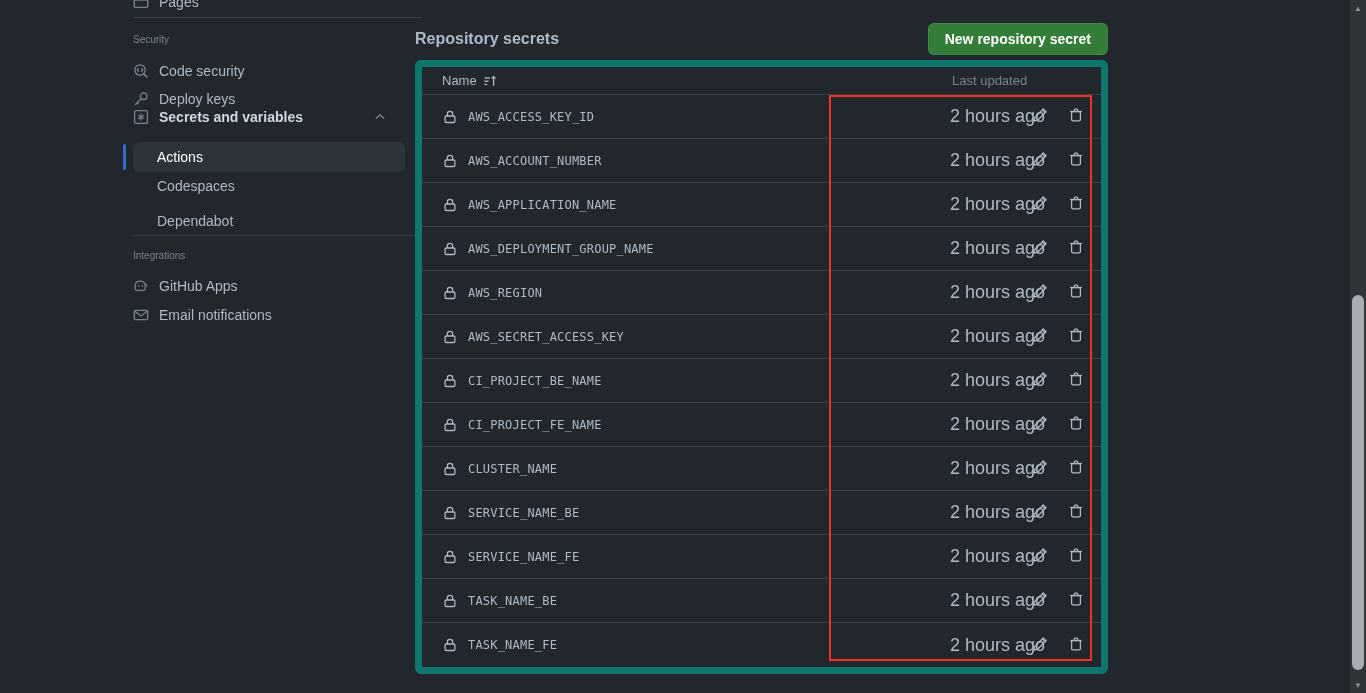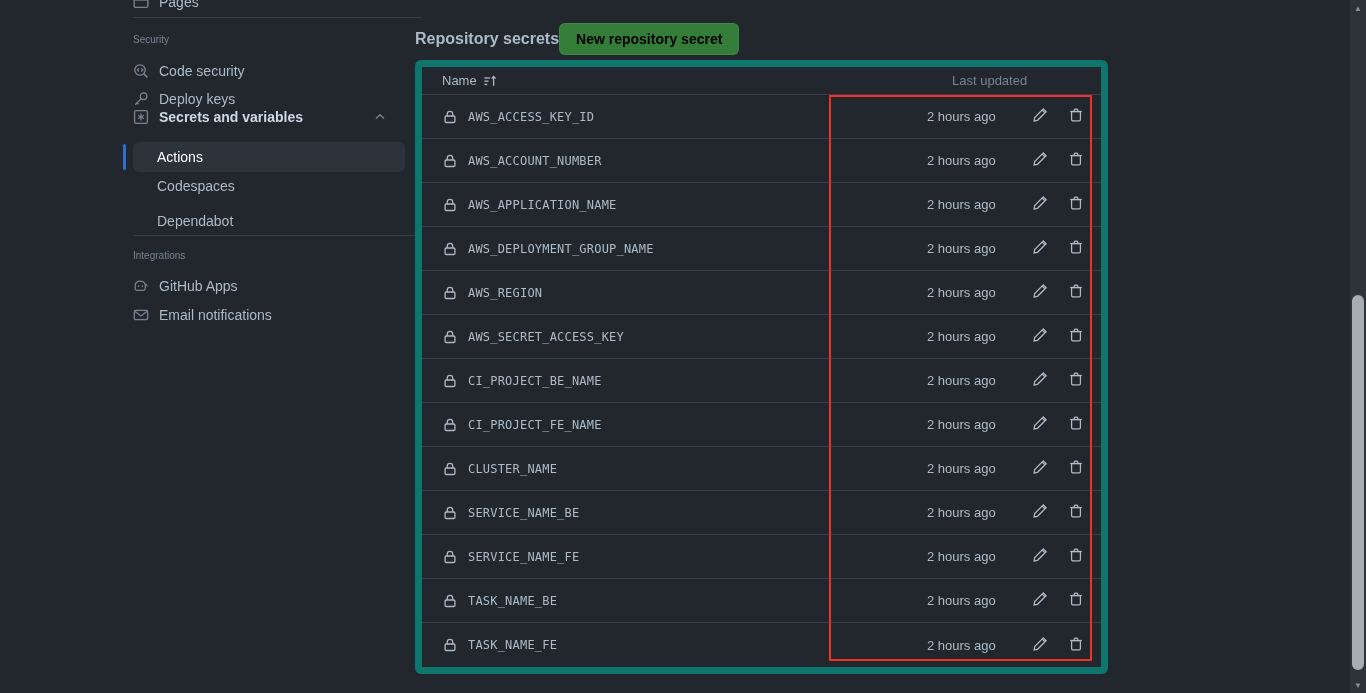--- a/index.html
+++ b/index.html
@@ -128,32 +128,32 @@
   }
 
   .main-head {
     position: absolute;
     top: 22px;
     left: 0;
     width: 693px;
     height: 34px;
     display: flex;
     align-items: center;
-    justify-content: flex-start;
+    justify-content: space-between;
   }
 
   .main-title {
     color: #adbac7;
     font-size: 16px;
     font-weight: 600;
   }
 
   .btn-primary {
     background: #347d39;
-    color: #000000;
+    color: #ffffff;
     border: 1px solid rgba(205,217,229,0.10);
     border-radius: 6px;
     font-size: 14px;
     font-weight: 600;
     padding: 0 16px;
     height: 32px;
     line-height: 30px;
     cursor: pointer;
     font-family: "Liberation Sans", sans-serif;
     white-space: nowrap;
@@ -215,23 +215,23 @@
   }
   .secret-name {
     font-family: "DejaVu Sans Mono", monospace;
     font-size: 12px;
     color: #adbac7;
     letter-spacing: 0.2px;
   }
 
   .row-updated {
     position: absolute;
-    left: 505px;
+    left: 528px;
     color: #adbac7;
-    font-size: 13px;
+    font-size: 18px;
   }
 
   .row-actions {
     position: absolute;
     right: 14px;
     display: flex;
     align-items: center;
     gap: 14px;
   }
   .icon-btn {

